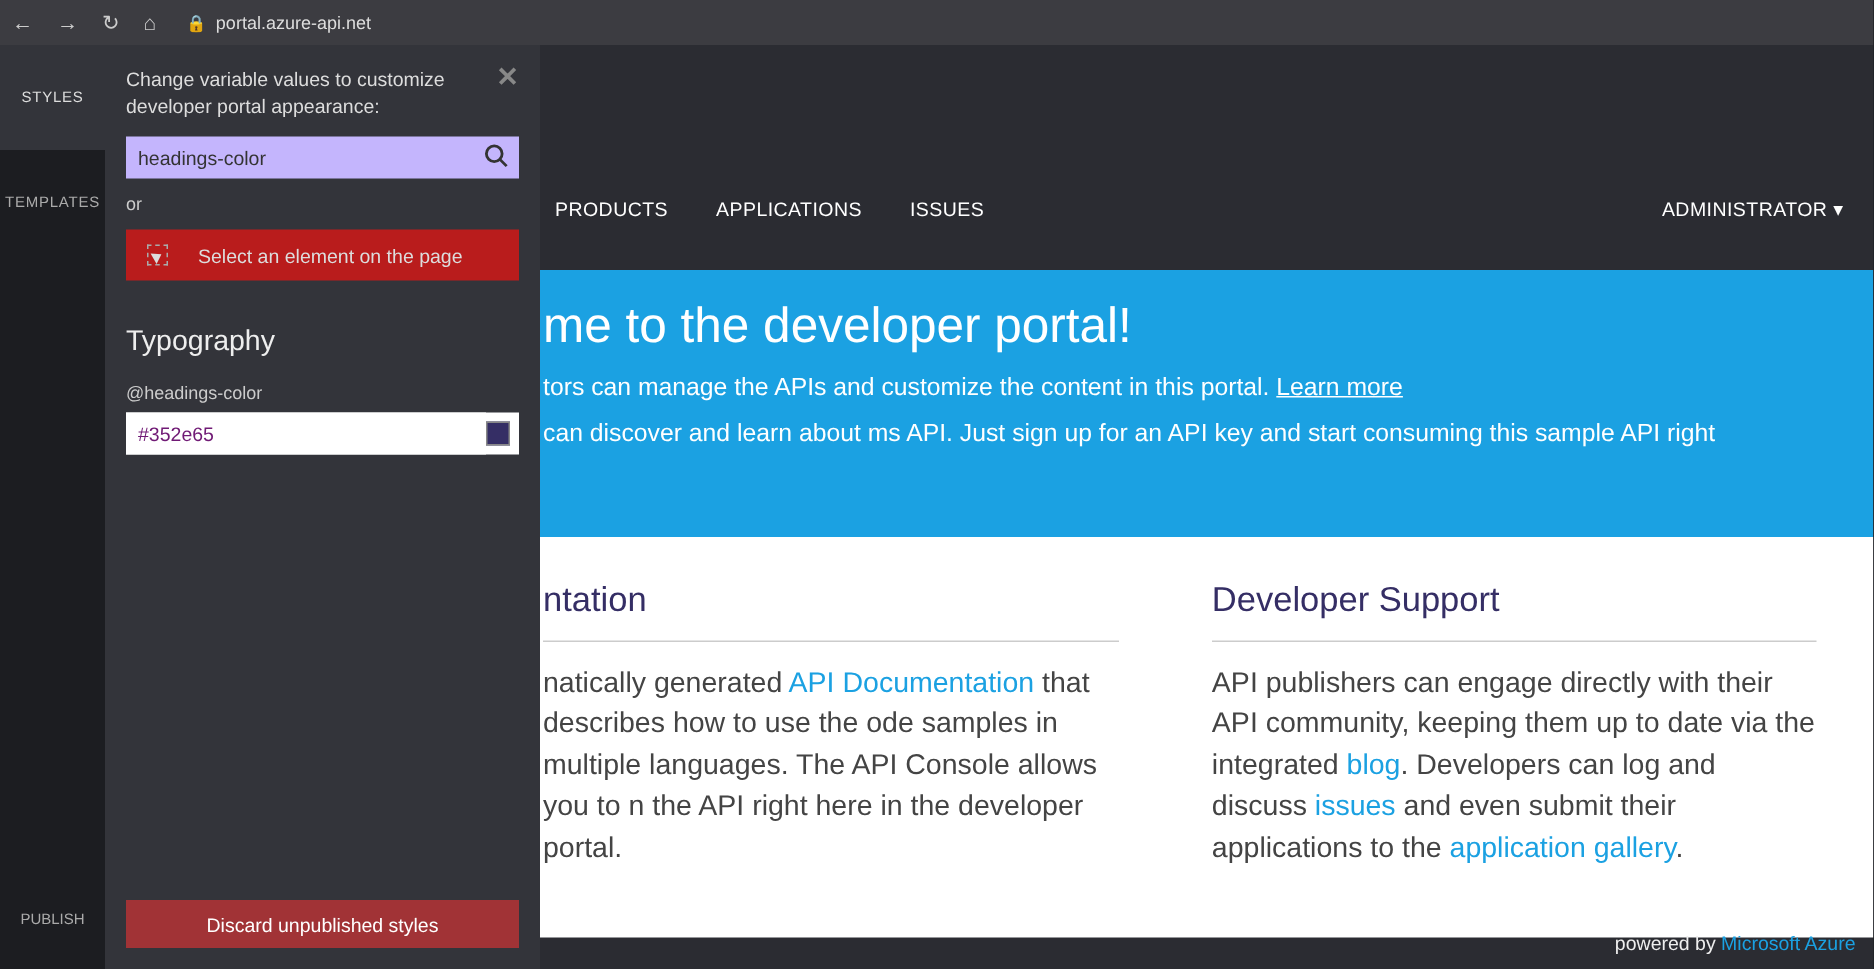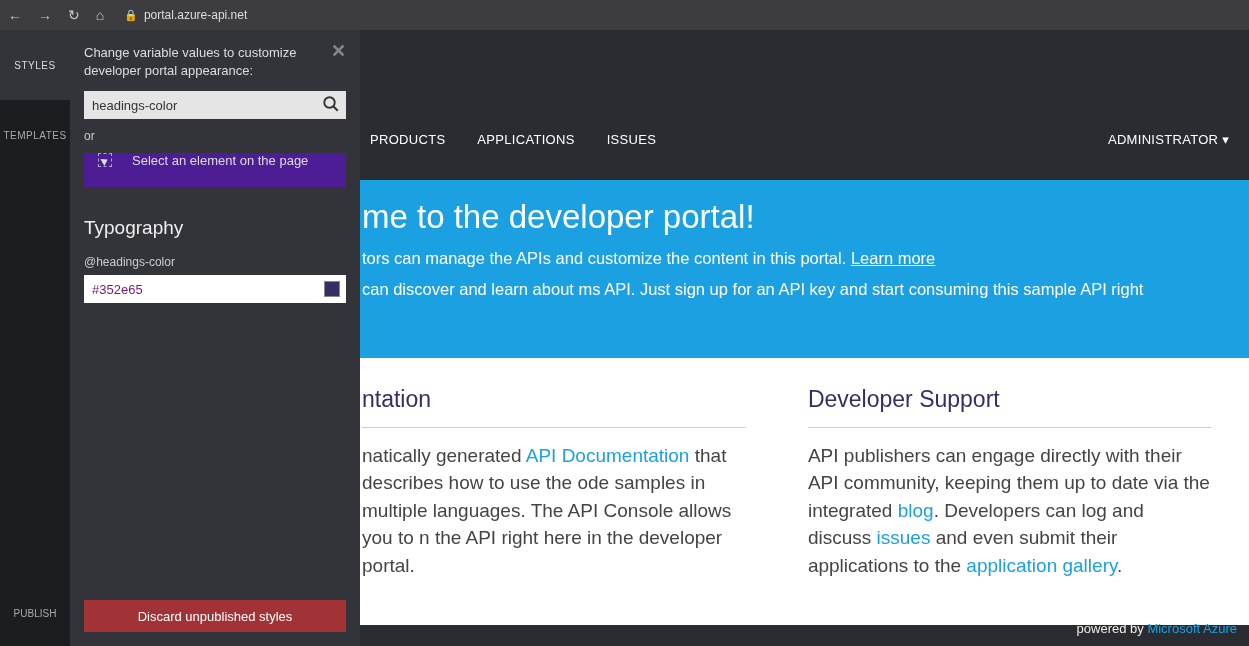--- a/index.html
+++ b/index.html
@@ -16,24 +16,24 @@
 .left-tabs { width: 70px; background: #1c1d21; display: flex; flex-direction: column; }
 .left-tabs .tab { height: 70px; display: flex; align-items: center; justify-content: center; font-size: 10px; letter-spacing: 0.5px; color: #aaa; cursor: pointer; }
 .left-tabs .tab.active { background: #33343a; color: #ddd; }
 .left-tabs .spacer { flex: 1; }
 .left-tabs .publish { height: 65px; display: flex; align-items: center; justify-content: center; font-size: 10px; color: #aaa; }
 
 .side-panel { width: 290px; background: #33343a; display: flex; flex-direction: column; position: relative; padding: 14px 14px 0 14px; }
 .side-panel .close { position: absolute; top: 10px; right: 14px; color: #888; font-size: 18px; cursor: pointer; font-weight: bold; }
 .side-panel .intro { font-size: 13px; color: #ddd; line-height: 1.35; margin-bottom: 12px; padding-right: 20px; }
 .search-wrap { position: relative; margin-bottom: 10px; }
-.search-wrap input { width: 100%; height: 28px; background: #e5e5e5; border: none; padding: 0 30px 0 8px; font-size: 13px; color: #333; outline: none; }
+.search-wrap input { width: 100%; height: 28px; background: #c4b5fd; border: none; padding: 0 30px 0 8px; font-size: 13px; color: #333; outline: none; }
 .search-wrap .mag { position: absolute; right: 6px; top: 4px; font-size: 16px; color: #333; }
 .or-text { font-size: 12px; color: #ccc; margin-bottom: 10px; }
-.select-btn { background: #4c1d95; border: none; color: #ddd; height: 34px; width: 100%; font-size: 13px; cursor: pointer; display: flex; align-items: flex-start; gap: 20px; padding-left: 14px; }
+.select-btn { background: #b91c1c; border: none; color: #ddd; height: 34px; width: 100%; font-size: 13px; cursor: pointer; display: flex; align-items: center; gap: 20px; padding-left: 14px; }
 .select-btn .cursor-icon { display:inline-block; width:14px; height:14px; border:1px dashed #aaa; position:relative; }
 .select-btn .cursor-icon::after { content:""; position:absolute; left:3px; top:3px; width:0; height:0; border-left:6px solid #ddd; border-top:4px solid transparent; border-bottom:4px solid transparent; transform: rotate(-30deg);}
 .panel-sep { height: 30px; }
 .typo-head { font-size: 19px; font-weight: 300; color: #eee; margin-bottom: 16px; }
 .var-name { font-size: 12px; color: #ccc; margin-bottom: 6px; }
 .color-input { display: flex; background: #fff; height: 28px; align-items: center; }
 .color-input input { flex: 1; border: none; height: 100%; padding: 0 8px; font-size: 13px; color: #701a75; outline: none; }
 .color-input .swatch { width: 16px; height: 16px; margin-right: 6px; background: #352e65; border: 1px solid #888; }
 
 .side-footer { margin-top: auto; padding: 12px 0 14px 0; }

